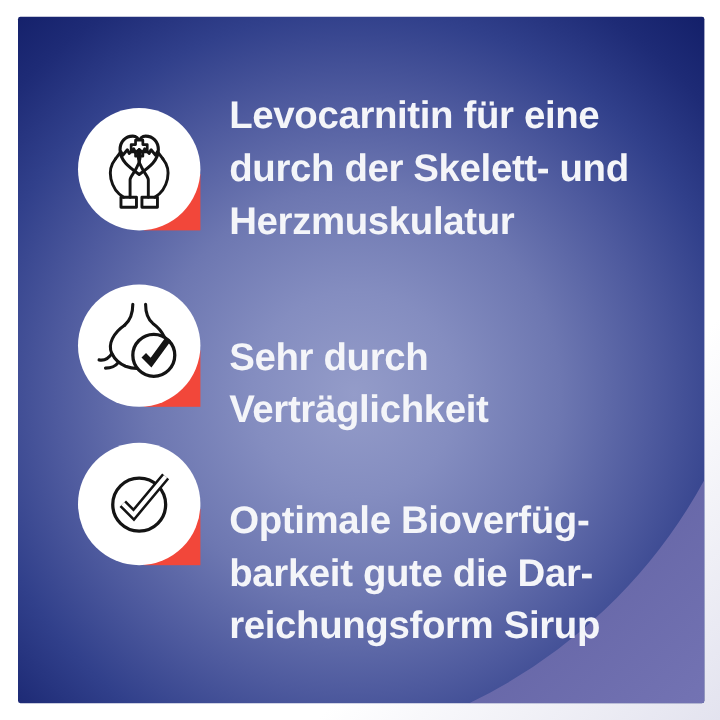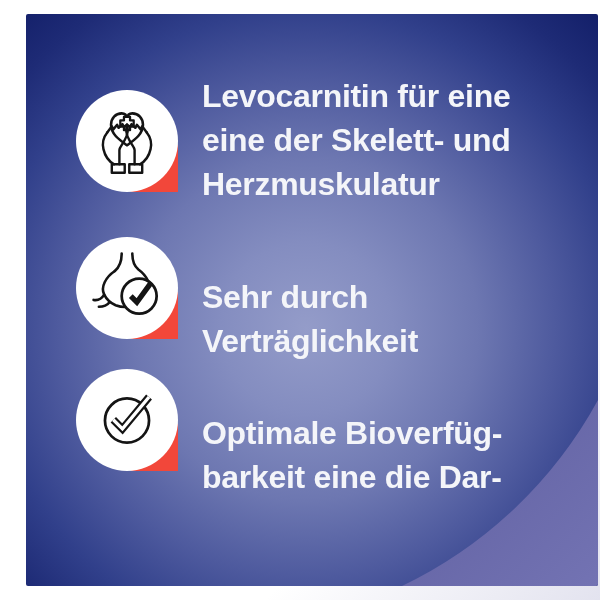--- a/index.html
+++ b/index.html
@@ -7,21 +7,21 @@
     width:600px;height:600px;
     font-family:"Liberation Sans","DejaVu Sans",sans-serif;
     background:#fff;
   }
   .stage{
     position:relative;width:600px;height:600px;
     background:linear-gradient(135deg,#ffffff 55%,#ffffff 72%,#e3e3ef 100%);
     overflow:hidden;
   }
   .panel{
-    position:absolute;left:26px;top:14px;width:572px;height:572px;
+    position:absolute;left:15px;top:14px;width:572px;height:572px;
     border-radius:2px;overflow:hidden;
     background:
       radial-gradient(circle 430px at 49% 55%,
         #949cc9 0%, #848dc0 20%, #6d77b1 40%, #4e5a9e 58%,
         #31408b 74%, #1e2b76 88%, #131f69 100%);
   }
   .corner-svg{position:absolute;left:0;top:0;width:572px;height:572px;display:block;pointer-events:none;}
   .row{position:absolute;left:0;top:0;width:572px;}
   .badge{
     position:absolute;left:50px;width:102px;height:102px;
@@ -77,21 +77,21 @@
           <g stroke-width="3.2" transform="translate(100,0) scale(-1,1)">
             <path d="M33,82 C26,78 21,71 19,62 C17,53 20,45 24,40"></path>
             <path d="M24,40 L30,32 L32,36 L37,30 L39,34 L44,29 L46,33 L50,30"></path>
             <path d="M50,30 C52,36 51,43 47,50 C44,56 40,60 40,63 L40,82"></path>
             <rect x="30" y="82" width="17" height="11"></rect>
           </g>
         </svg>
       </div>
       <div class="txt t1">
         <div>Levocarnitin für eine</div>
-        <div>eine der Skelett- und</div>
+        <div>durch der Skelett- und</div>
         <div>Herzmuskulatur</div>
       </div>
     </div>
 
     <div class="row">
       <div class="badge b2">
         <div class="red-wedge"></div>
         <div class="circle"></div>
         <svg width="76" height="76" viewBox="0 0 100 100" aria-hidden="true" fill="none" stroke="#141414" stroke-linecap="round" stroke-linejoin="round">
           <g stroke-width="3.4">
@@ -115,18 +115,19 @@
         <div class="red-wedge"></div>
         <div class="circle"></div>
         <svg width="76" height="76" viewBox="0 0 100 100" aria-hidden="true" fill="none" stroke-linecap="butt" stroke-linejoin="miter">
           <circle cx="50" cy="52" r="29" stroke="#141414" stroke-width="3.6"></circle>
           <path d="M32,51 L44,63 L79,21" stroke="#141414" stroke-width="10"></path>
           <path d="M32,51 L44,63 L79,21" stroke="#ffffff" stroke-width="4.4"></path>
         </svg>
       </div>
       <div class="txt t3">
         <div>Optimale Bioverfüg-</div>
-        <div>barkeit eine die Dar-</div>
+        <div>barkeit gute die Dar-</div>
+        <div>reichungsform Sirup</div>
       </div>
     </div>
 
   </div>
 </div>
 
 </body></html>

